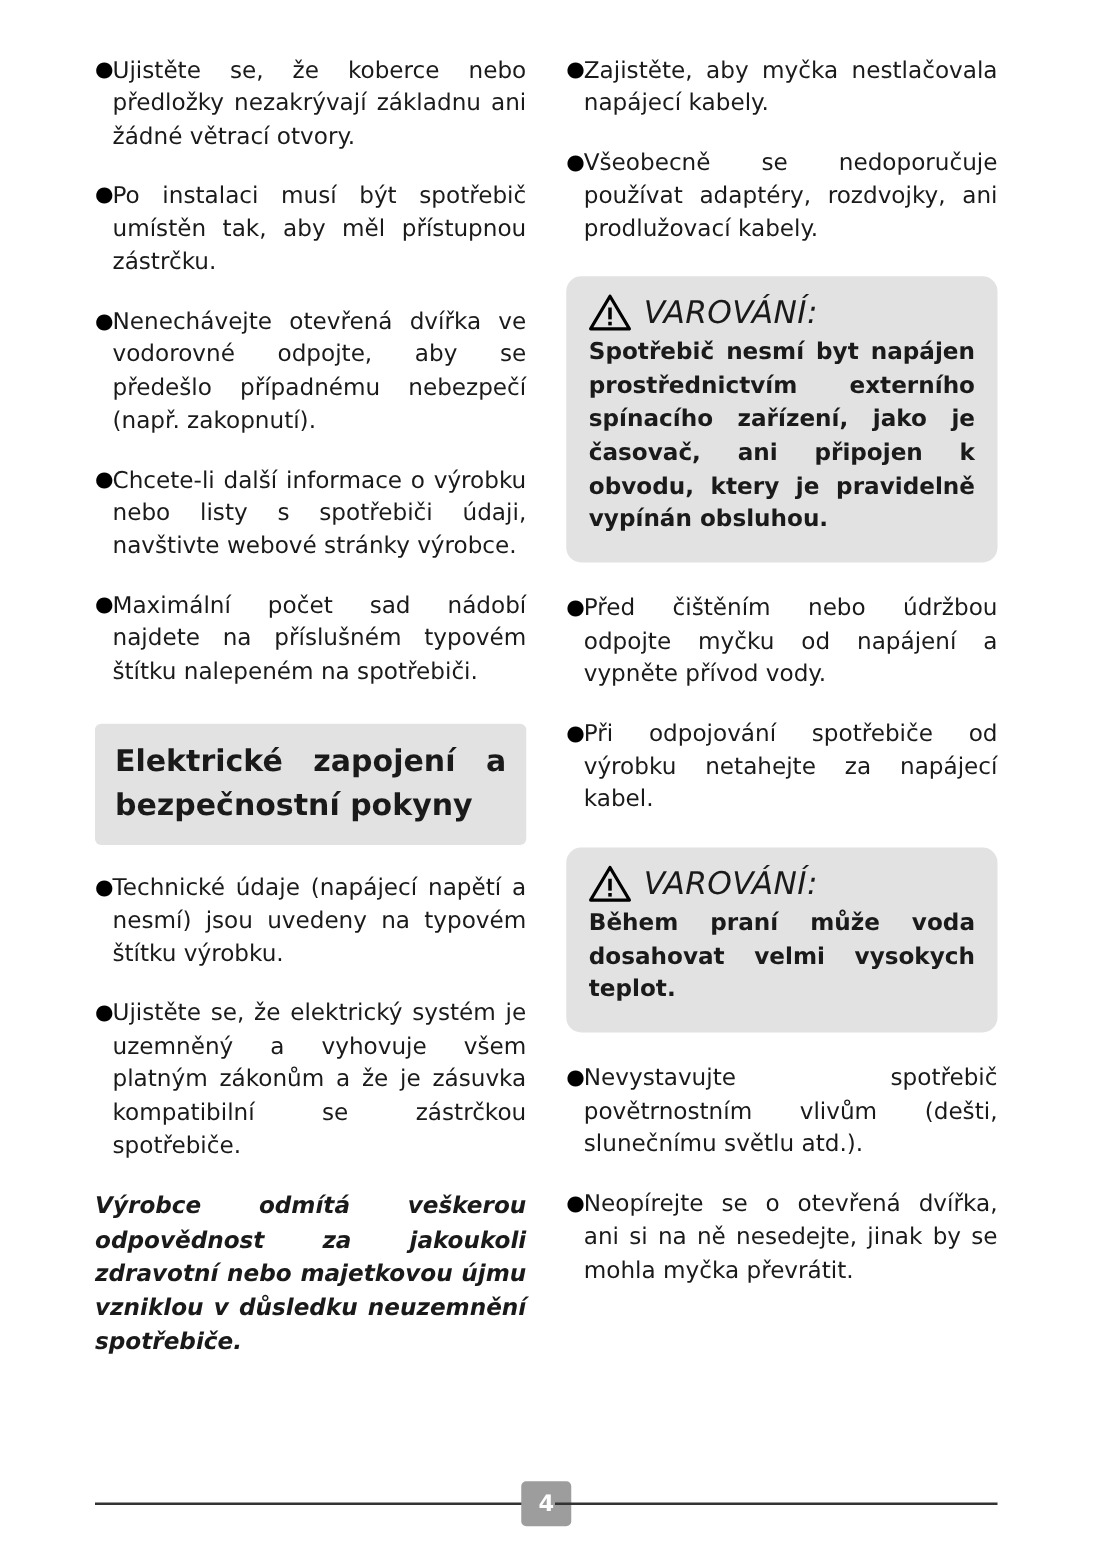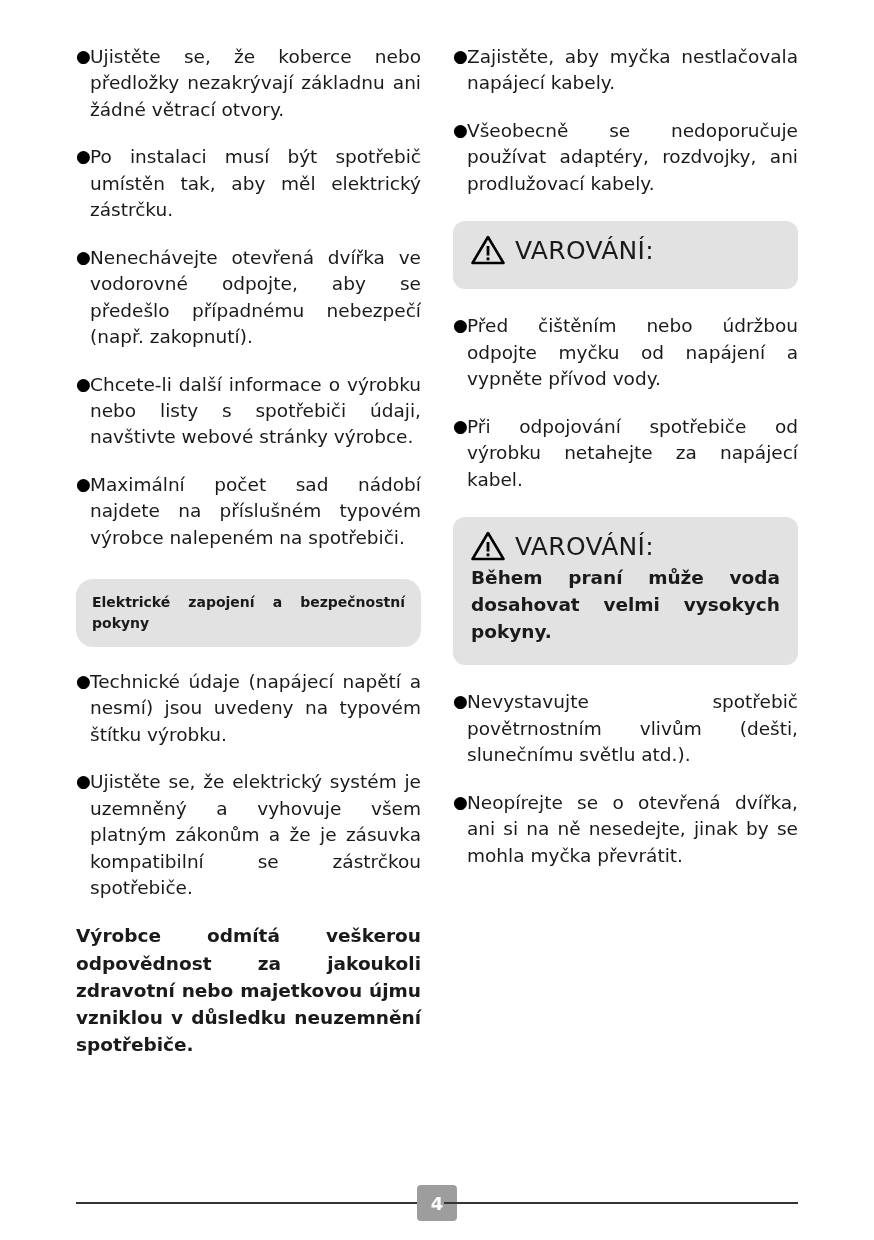--- a/index.html
+++ b/index.html
@@ -49,45 +49,46 @@
   .bullet .txt {
     flex: 1 1 auto;
     text-align: justify;
     text-justify: inter-word;
     hyphens: none;
   }
 
   
   .grey-box {
     background: #e2e2e2;
-    border-radius: 17px;
+    border-radius: 5px;
     padding: 13px 16px 14px 16px;
     font-weight: bold;
-    font-size: 14px;
+    font-size: 24px;
     line-height: 1.45;
     text-align: justify;
     margin: 26px 0 20px 0;
   }
   .grey-box.heading {
     margin-top: 28px;
     margin-bottom: 22px;
   }
 
   
   .warn-box {
     background: #e2e2e2;
     border-radius: 12px;
     padding: 14px 18px 20px 18px;
     margin: 24px 0 24px 0;
   }
   .warn-head {
     display: flex;
-    align-items: flex-end;
+    align-items: flex-start;
     gap: 10px;
     margin-bottom: 4px;
+    font-style: italic;
   }
   .warn-title {
     font-size: 25px;
     font-weight: normal;
     letter-spacing: 0.3px;
   }
   .warn-body {
     font-weight: bold;
     font-size: 18.5px;
     line-height: 1.45;
@@ -97,20 +98,21 @@
   svg.tri { display: block; }
 
   
   .bold-para {
     font-weight: bold;
     font-size: 18.5px;
     line-height: 1.47;
     text-align: justify;
     text-justify: inter-word;
     margin-top: 8px;
+    font-style: italic;
   }
 
   
   .footer {
     position: absolute;
     left: 76px;
     top: 1185px;
     width: 722px;
     height: 36px;
   }
@@ -147,33 +149,33 @@
   <div class="columns">
 
     <div class="col">
 
       <div class="bullet">
         <span class="dot">●</span>
         <span class="txt">Ujistěte se, že koberce nebo předložky nezakrývají základnu ani žádné větrací otvory.</span>
       </div>
       <div class="bullet">
         <span class="dot">●</span>
-        <span class="txt">Po instalaci musí být spotřebič umístěn tak, aby měl elektrický zástrčku.</span>
+        <span class="txt">Po instalaci musí být spotřebič umístěn tak, aby měl přístupnou zástrčku.</span>
       </div>
       <div class="bullet">
         <span class="dot">●</span>
         <span class="txt">Nenechávejte otevřená dvířka ve vodorovné odpojte, aby se předešlo případnému nebezpečí (např. zakopnutí).</span>
       </div>
       <div class="bullet">
         <span class="dot">●</span>
         <span class="txt">Chcete-li další informace o výrobku nebo listy s spotřebiči údaji, navštivte webové stránky výrobce.</span>
       </div>
       <div class="bullet">
         <span class="dot">●</span>
-        <span class="txt">Maximální počet sad nádobí najdete na příslušném typovém výrobce nalepeném na spotřebiči.</span>
+        <span class="txt">Maximální počet sad nádobí najdete na příslušném typovém štítku nalepeném na spotřebiči.</span>
       </div>
 
       <div class="grey-box heading">Elektrické zapojení a bezpečnostní pokyny</div>
 
       <div class="bullet">
         <span class="dot">●</span>
         <span class="txt">Technické údaje (napájecí napětí a nesmí) jsou uvedeny na typovém štítku výrobku.</span>
       </div>
       <div class="bullet">
         <span class="dot">●</span>
@@ -198,20 +200,21 @@
         <div class="warn-head">
           <span>
             <svg class="tri" width="34" height="30" viewBox="0 0 34 30" aria-hidden="true">
               <path d="M17 2 L32.5 28 L1.5 28 Z" fill="none" stroke="#000" stroke-width="2.6" stroke-linejoin="round"></path>
               <rect x="15.6" y="11" width="2.8" height="9.5" fill="#000"></rect>
               <rect x="15.6" y="22.4" width="2.8" height="2.9" fill="#000"></rect>
             </svg>
           </span>
           <span class="warn-title">VAROVÁNÍ:</span>
         </div>
+        <div class="warn-body">Spotřebič nesmí byt napájen prostřednictvím externího spínacího zařízení, jako je časovač, ani připojen k obvodu, ktery je pravidelně vypínán obsluhou.</div>
       </div>
 
       <div class="bullet">
         <span class="dot">●</span>
         <span class="txt">Před čištěním nebo údržbou odpojte myčku od napájení a vypněte přívod vody.</span>
       </div>
       <div class="bullet">
         <span class="dot">●</span>
         <span class="txt">Při odpojování spotřebiče od výrobku netahejte za napájecí kabel.</span>
       </div>
@@ -220,21 +223,21 @@
         <div class="warn-head">
           <span>
             <svg class="tri" width="34" height="30" viewBox="0 0 34 30" aria-hidden="true">
               <path d="M17 2 L32.5 28 L1.5 28 Z" fill="none" stroke="#000" stroke-width="2.6" stroke-linejoin="round"></path>
               <rect x="15.6" y="11" width="2.8" height="9.5" fill="#000"></rect>
               <rect x="15.6" y="22.4" width="2.8" height="2.9" fill="#000"></rect>
             </svg>
           </span>
           <span class="warn-title">VAROVÁNÍ:</span>
         </div>
-        <div class="warn-body">Během praní může voda dosahovat velmi vysokych pokyny.</div>
+        <div class="warn-body">Během praní může voda dosahovat velmi vysokych teplot.</div>
       </div>
 
       <div class="bullet">
         <span class="dot">●</span>
         <span class="txt">Nevystavujte spotřebič povětrnostním vlivům (dešti, slunečnímu světlu atd.).</span>
       </div>
       <div class="bullet">
         <span class="dot">●</span>
         <span class="txt">Neopírejte se o otevřená dvířka, ani si na ně nesedejte, jinak by se mohla myčka převrátit.</span>
       </div>

